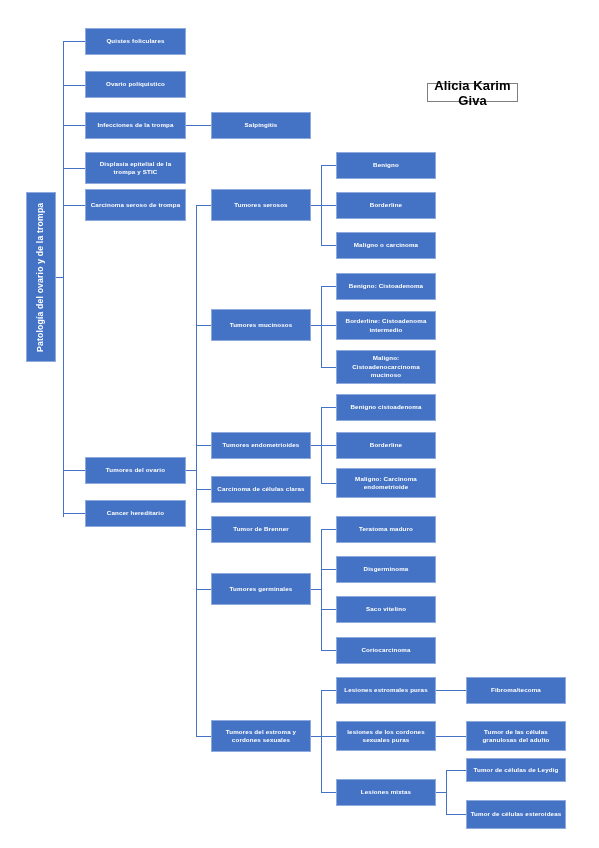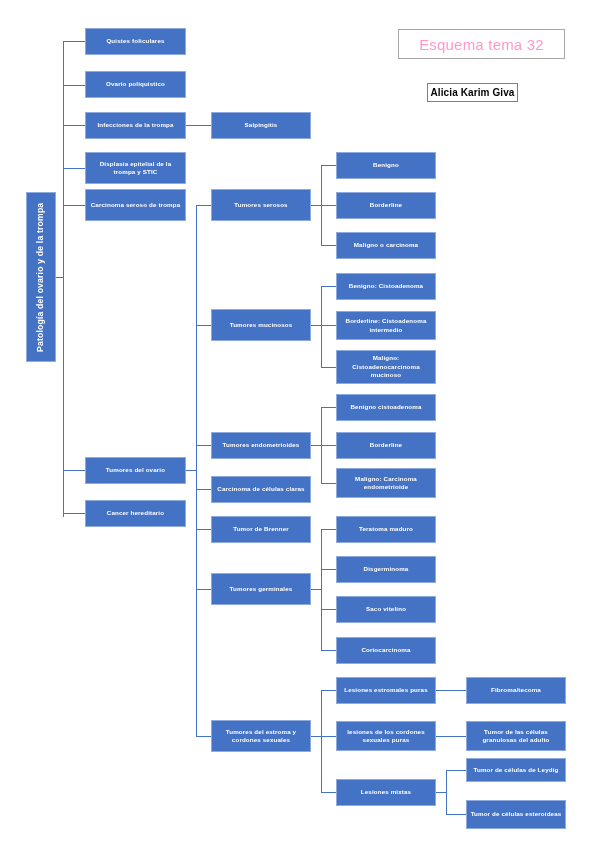--- a/index.html
+++ b/index.html
@@ -63,21 +63,21 @@
     text-align: center;
     z-index: 3;
     letter-spacing: 0.2px;
   }
   .author-box {
     position: absolute;
     box-sizing: border-box;
     border: 1px solid #7F7F7F;
     background: #ffffff;
     color: #000000;
-    font-size: 10px;
+    font-size: 13px;
     font-weight: 700;
     display: flex;
     align-items: center;
     justify-content: center;
     text-align: center;
     z-index: 3;
     letter-spacing: 0.1px;
   }
   .conn {
     position: absolute;
@@ -85,21 +85,20 @@
     z-index: 1;
   }
   .conn.h { height: 1px; }
   .conn.v { width: 1px; }
 </style>
 </head>
 <body>
 
 <div id="canvas">
 
-  <div class="title-box" style="left:398px; top:29px; width:167px; height:30px;">Esquema tema 32</div>
   <div class="author-box" style="left:427px; top:83px; width:91px; height:19px;">Alicia Karim Giva</div>
 
   <div class="conn h" style="left:56px; top:277px; width:8px;"></div>
   <div class="conn v" style="left:63px; top:41px; height:274px;"></div>
   <div class="conn v" style="left:63px; top:277px; height:240px;"></div>
 
   <div class="conn h" style="left:63px; top:41px; width:22px;"></div>
   <div class="conn h" style="left:63px; top:85px; width:22px;"></div>
   <div class="conn h" style="left:63px; top:125px; width:22px;"></div>
   <div class="conn h" style="left:63px; top:168px; width:22px;"></div>

